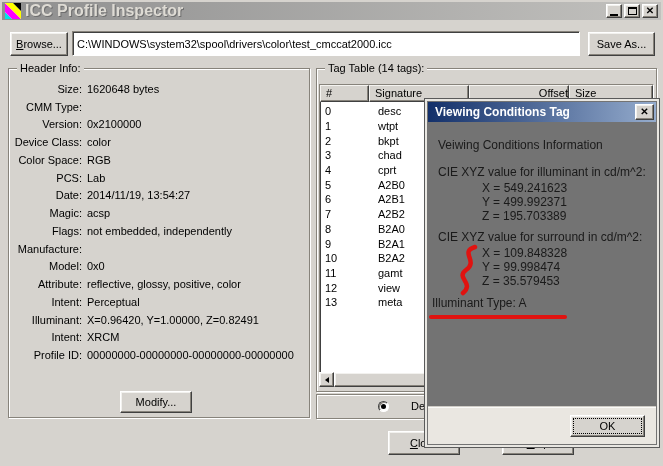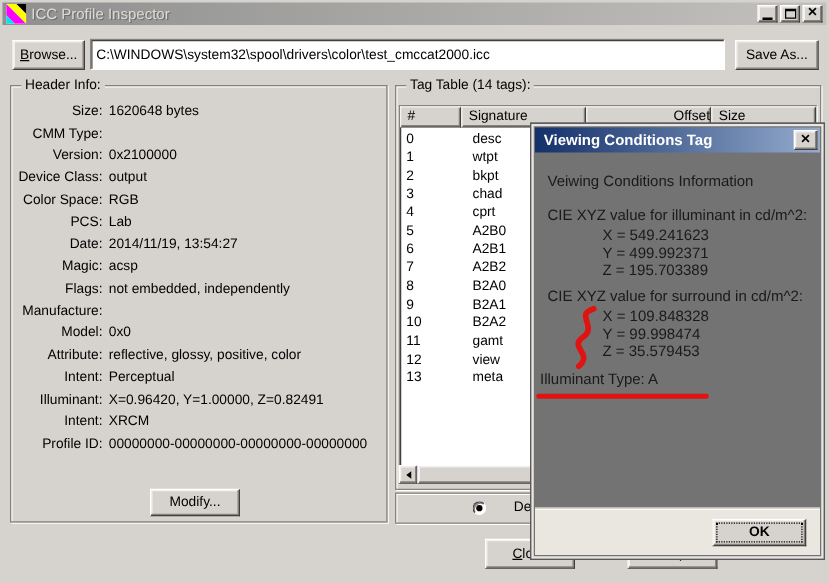--- a/index.html
+++ b/index.html
@@ -36,21 +36,21 @@
     position:absolute; top:-7px; left:8px; background:#d6d3ce; padding:0 3px;
     font-size:11px;
   }
 
   
   .titlebar {
     left:2px; top:2px; width:659px; height:18px;
     background:linear-gradient(90deg,#8f8f8f,#c2c1be);
     display:flex; align-items:center; padding:0 3px;
   }
-  .titlebar .title { color:#dedbd4; font-weight:normal; font-size:12px; margin-left:4px; flex:1;
+  .titlebar .title { color:#dedbd4; font-weight:bold; font-size:16px; margin-left:4px; flex:1;
     text-shadow:1px 1px 0 #6e6e6e; }
   .winbtn { width:16px; height:14px; margin-left:2px; }
   .glyph-min { width:8px; height:2px; background:#000; margin-top:7px; }
   .glyph-max { width:9px; height:8px; border:1px solid #000; border-top-width:2px; }
   .glyph-x   { font-size:10px; font-weight:bold; line-height:10px; }
 
   
   .path-input {
     left:72px; top:31px; width:508px; height:25px; padding:0 4px;
     font-family:"Liberation Sans", sans-serif; font-size:11px; color:#000; outline:none;
@@ -103,21 +103,21 @@
     box-shadow: inset 0 0 0 2px #e9e7e2; z-index:10; font-size:12px; }
   .dlg-titlebar { position:absolute; left:3px; top:3px; right:3px; height:20px;
     background:linear-gradient(90deg,#13306a,#95accd);
     display:flex; align-items:center; padding:0 2px 0 7px; }
   .dlg-title { color:#fff; font-weight:bold; font-size:12px; flex:1; }
   .dlg-close { width:19px; height:16px; font-size:10px; font-weight:bold; }
   .dlg-line { position:absolute; white-space:nowrap; color:#1a1a1a; }
   .dlg-footer { position:absolute; left:3px; right:3px; bottom:3px; height:38px;
     background:#eae7e1; border-top:1px solid #cfccc6; box-shadow: inset 0 1px 0 #fbfaf8; }
   .ok-btn { position:absolute; right:11px; top:8px; width:75px; height:22px;
-    outline:1px dotted #000; outline-offset:-4px;font-weight:bold; }
+    outline:1px dotted #000; outline-offset:-4px; }
 
   
   .annot { z-index:20; pointer-events:none; }
   .annot-underline { left:429px; top:315px; width:138px; height:4px;
     background:var(--annotation); border-radius:2px; }
   .squiggle { left:455px; top:243px; }
 </style>
 </head>
 <body>
 
@@ -160,21 +160,21 @@
     <div class="hi-row">
       <span class="hi-label">CMM Type:</span>
       <span class="hi-value"></span>
     </div>
     <div class="hi-row">
       <span class="hi-label">Version:</span>
       <span class="hi-value">0x2100000</span>
     </div>
     <div class="hi-row">
       <span class="hi-label">Device Class:</span>
-      <span class="hi-value">output</span>
+      <span class="hi-value">color</span>
     </div>
     <div class="hi-row">
       <span class="hi-label">Color Space:</span>
       <span class="hi-value">RGB</span>
     </div>
     <div class="hi-row">
       <span class="hi-label">PCS:</span>
       <span class="hi-value">Lab</span>
     </div>
     <div class="hi-row">

